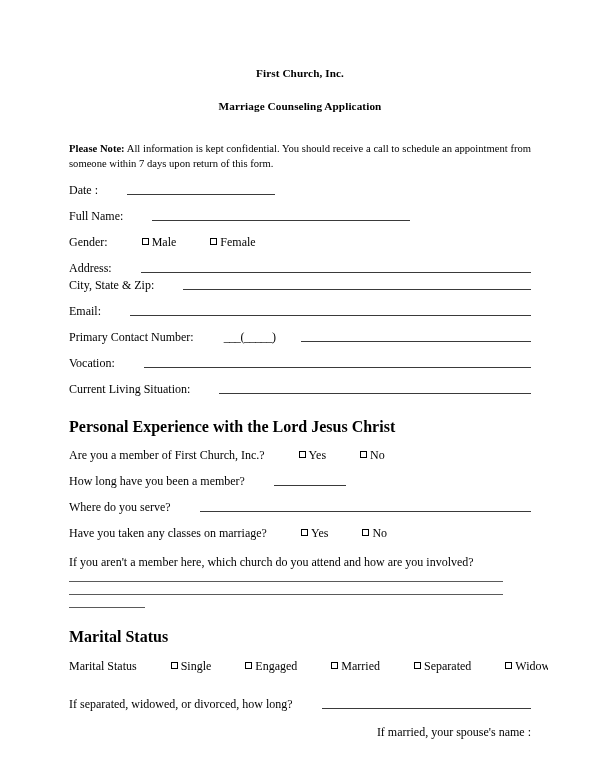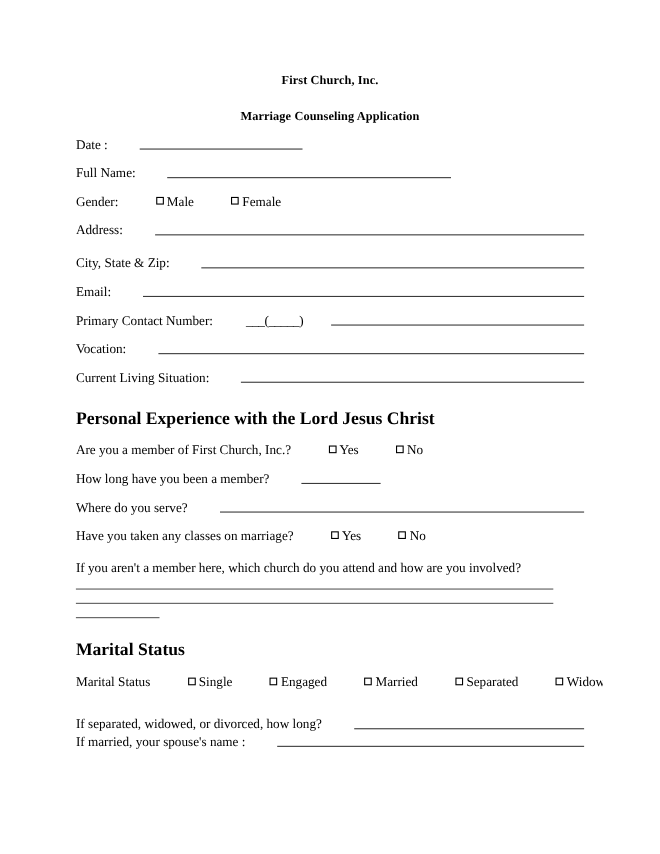--- a/index.html
+++ b/index.html
@@ -53,21 +53,21 @@
   
   .row {
     font-size: 12px;
     line-height: 14px;
     margin-top: 9.5px;
     white-space: nowrap;
     display: flex;
     align-items: flex-end;
     gap: 25px;
   }
-  .row.tight { margin-top: 16px; }
+  .row.tight { margin-top: 3px; }
   .row.gap-lg { margin-top: 12px; }
 
   .lbl { flex: 0 0 auto; }
 
   
   .rule {
     flex: 1 1 auto;
     border-bottom: 1.1px solid #3a3a3a;
     margin-left: 4px;
     margin-bottom: 2px;
@@ -112,20 +112,23 @@
 </style>
 </head>
 <body>
 
 <div id="page">
   <div class="doc">
 
     <div class="title title-1">First Church, Inc.</div>
     <div class="title title-2">Marriage Counseling Application</div>
 
+    <div class="note">
+      <b>Please Note:</b><span> All information is kept confidential. You should receive a call to schedule an appointment from someone within 7 days upon return of this form.</span>
+    </div>
 
     <div class="row gap-lg">
       <span class="lbl">Date :</span>
       <span class="rule-fixed w-date"></span>
     </div>
 
     <div class="row gap-lg">
       <span class="lbl">Full Name:</span>
       <span class="rule-fixed w-name"></span>
     </div>
@@ -210,19 +213,19 @@
       <span class="opt"><span class="cbox"></span><span>Separated</span></span>
       <span class="opt"><span class="cbox"></span><span>Widowed</span></span>
       <span class="opt" style="margin-left:7px;"><span class="cbox"></span><span>Divorced</span></span>
     </div>
 
     <div class="row gap-lg" style="margin-top:24px;">
       <span class="lbl">If separated, widowed, or divorced, how long?</span>
       <span class="rule"></span>
     </div>
 
-    <div class="row gap-lg" style="margin-top:2px;">
+    <div class="row gap-lg" style="margin-top:14px;flex-direction:column;">
       <span class="lbl">If married, your spouse's name :</span>
       <span class="rule"></span>
     </div>
 
   </div>
 </div>
 
 </body></html>

